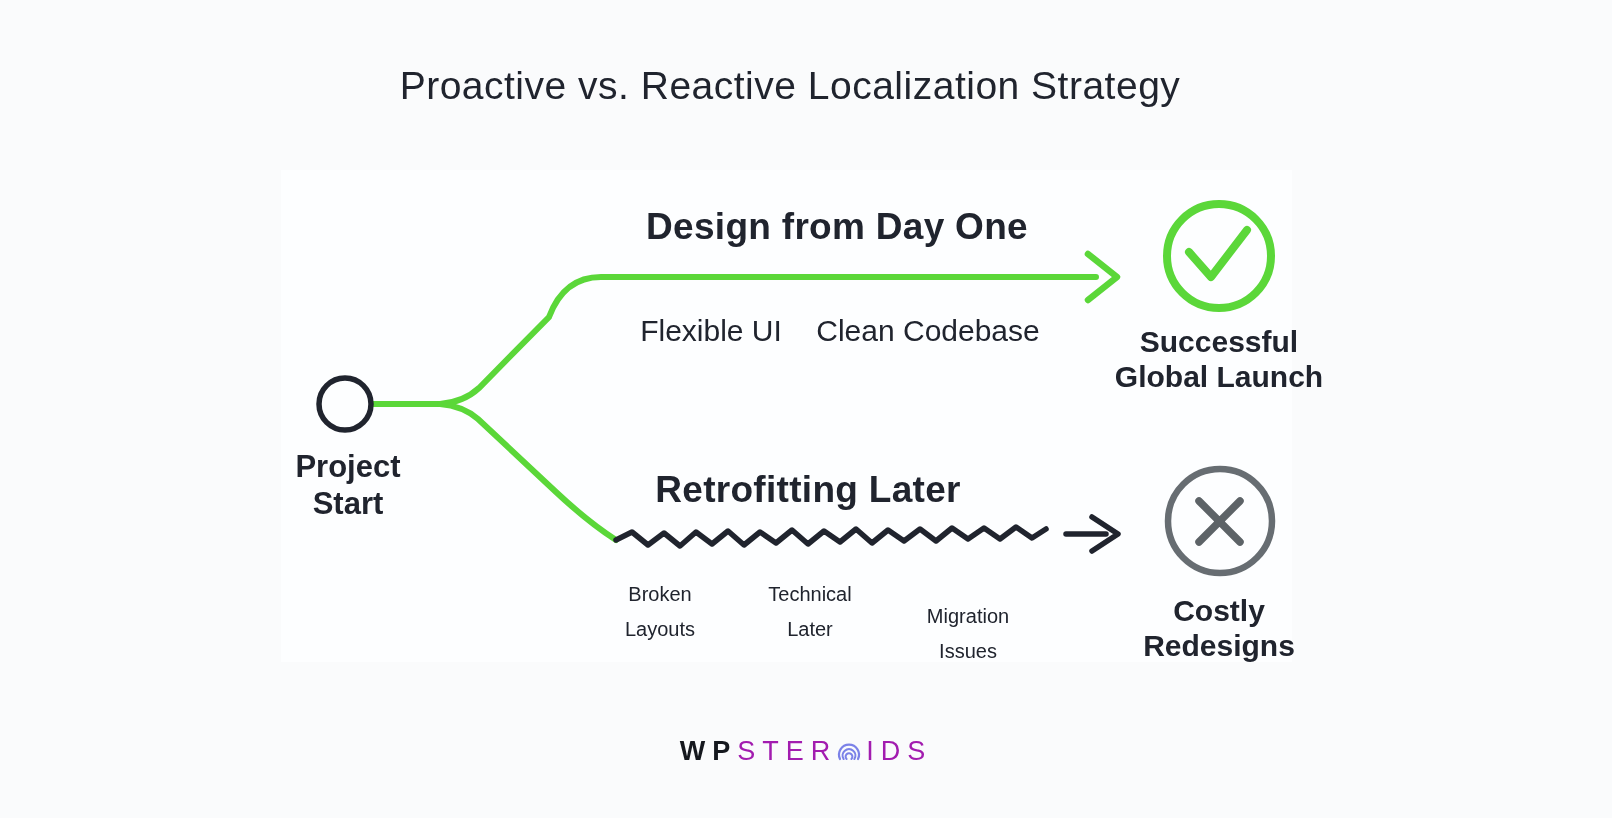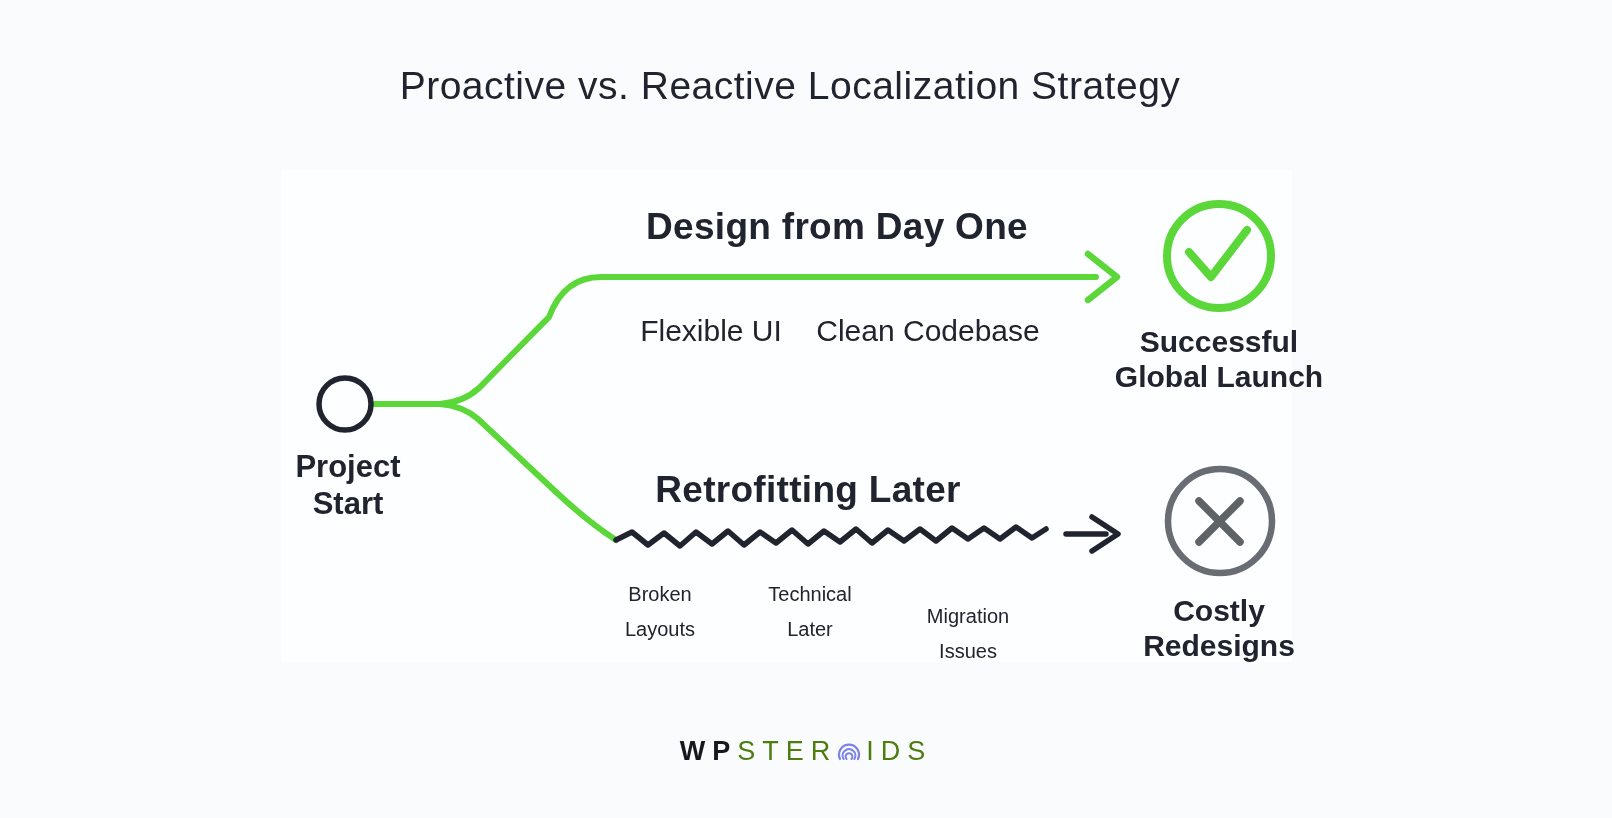--- a/index.html
+++ b/index.html
@@ -37,21 +37,21 @@
   .tag{font-size:30px;font-weight:normal;white-space:nowrap;}
   .tag-multi{font-size:20px;font-weight:normal;line-height:35px;}
   .node-label{font-size:31px;font-weight:bold;line-height:37px;}
   .outcome-label{font-size:30px;font-weight:bold;line-height:35px;}
   .brand{
     position:absolute;left:0;top:736px;width:1612px;
     display:flex;align-items:center;justify-content:center;
     color:#15181e;
   }
   .brand .bold-part{font-size:27px;font-weight:bold;letter-spacing:7px;}
-  .brand .light-part{font-size:27px;font-weight:normal;letter-spacing:7px;color:#4d7c0f;}
+  .brand .light-part{font-size:27px;font-weight:normal;letter-spacing:7px;color:#a21caf;}
   .brand .arc-wrap{display:inline-flex;margin:0 3px 0 -2px;}
   .stroke-ink{stroke:var(--ink);}
   .stroke-green{stroke:var(--accent-green);}
   .stroke-gray{stroke:var(--muted-gray);}
 </style>
 </head>
 <body>
 
 <div class="page-title">Proactive vs. Reactive Localization Strategy</div>
 

